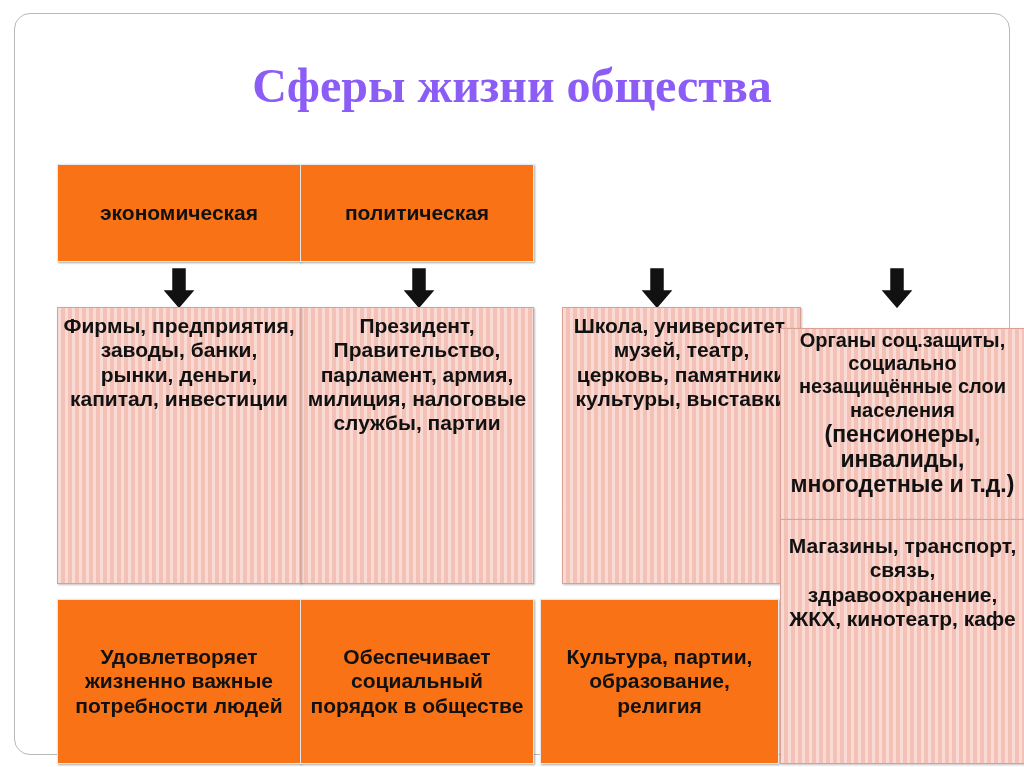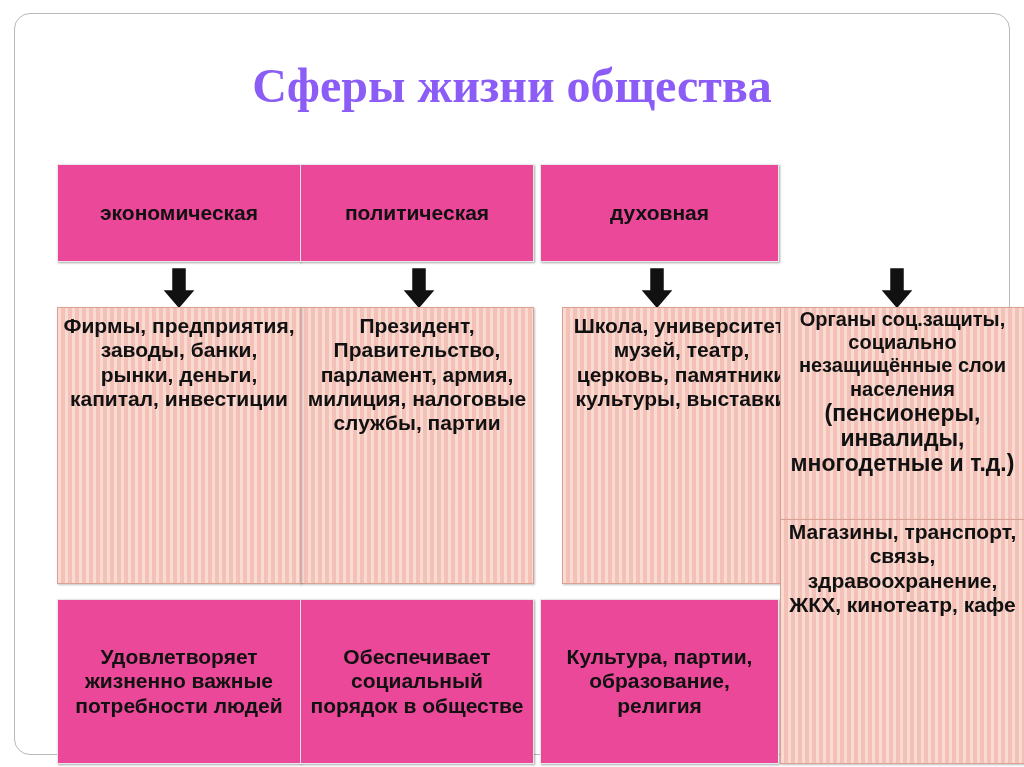--- a/index.html
+++ b/index.html
@@ -51,21 +51,21 @@
     justify-content: center;
     text-align: center;
     font-weight: bold;
     color: #111111;
     line-height: 1.16;
     padding: 2px 4px;
     overflow: visible;
   }
 
   .orange {
-    background: #ec4899;
+    background: #f97316;
     border: 1px solid #e8e8e8;
     box-shadow: 1px 1px 2px rgba(0,0,0,0.35);
   }
 
   .pink {
     background: #f6c9bf;
     background-image: repeating-linear-gradient(
       90deg,
       rgba(255,255,255,0.33) 0px,
       rgba(255,255,255,0.33) 3px,
@@ -109,20 +109,21 @@
   #mid0 { left: 42px;  width: 244px; height: 277px; }
   #mid1 { left: 285px; width: 234px; height: 277px; }
   #mid2 { left: 547px; width: 239px; height: 277px; }
 
   
   #mid3 {
     left: 765px; width: 245px; height: 215px;
     font-size: 20px; padding-top: 0px;
     align-items: flex-start;
     z-index: 2;
+    margin-top: 21px;
   }
   #mid3 .inner { width: 100%; }
   #mid3 .small { font-size: 23px; line-height: 1.1; }
 
   
   .bot {
     top: 585px;
     height: 165px;
     font-size: 21px;
   }
@@ -131,34 +132,33 @@
   #bot2 { left: 525px; width: 239px; }
 
   
   #bot3 {
     left: 765px;
     top: 505px;
     width: 245px;
     height: 245px;
     font-size: 21px;
     align-items: flex-start;
-    padding-top: 0px;
+    padding-top: 14px;
     z-index: 3;
   }
 </style>
 </head>
 <body>
 
 <div id="slide">
 
   <div id="title">Сферы жизни общества</div>
 
   <div class="box orange hdr" id="hdr0">экономическая</div>
   <div class="box orange hdr" id="hdr1">политическая</div>
-  <div class="box orange hdr" id="hdr2">духовная</div>
 
   <div class="arrow" id="arr0">
     <svg viewBox="0 0 40 44" width="40" height="44">
       <polygon points="12,0 28,0 28,22 38,22 20,43 2,22 12,22" fill="#111111" stroke="#ffffff" stroke-width="2.5"></polygon>
     </svg>
   </div>
   <div class="arrow" id="arr1">
     <svg viewBox="0 0 40 44" width="40" height="44">
       <polygon points="12,0 28,0 28,22 38,22 20,43 2,22 12,22" fill="#111111" stroke="#ffffff" stroke-width="2.5"></polygon>
     </svg>

